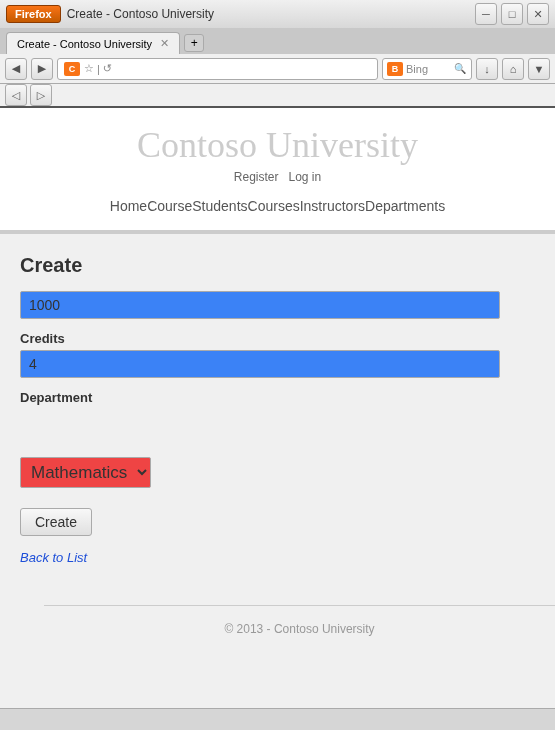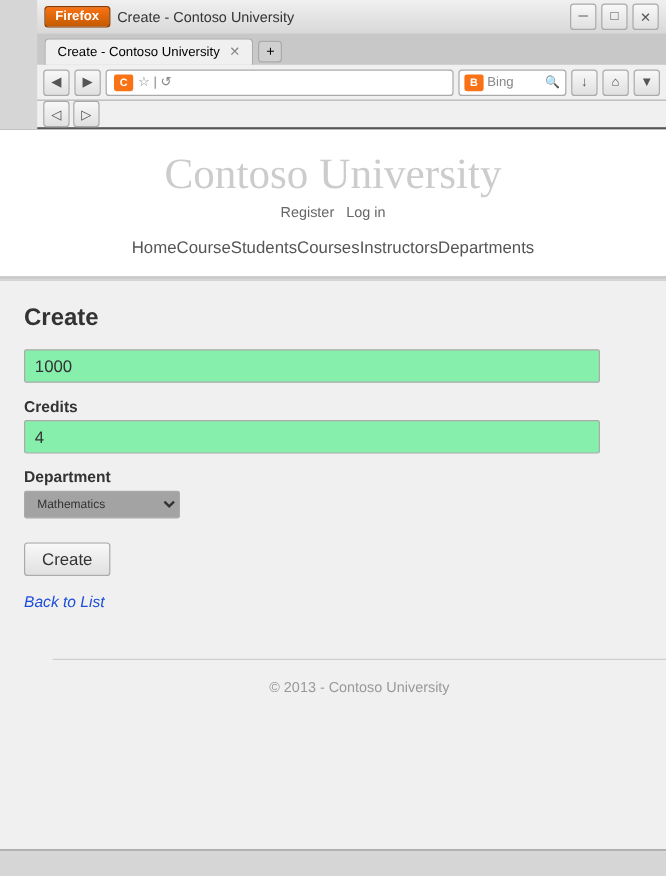--- a/index.html
+++ b/index.html
@@ -10,21 +10,20 @@
       background: #1a1a1a;
       width: 555px;
       height: 730px;
       overflow: hidden;
     }
 
     
     .browser-chrome {
       background: #d6d6d6;
       width: 555px;
-      padding-left: 31px;
     }
 
     .title-bar {
       background: linear-gradient(to bottom, #f0f0f0, #d8d8d8);
       padding: 4px 6px;
       display: flex;
       align-items: center;
       gap: 6px;
       height: 28px;
     }
@@ -274,31 +273,32 @@
     }
 
     .form-input {
       width: 100%;
       max-width: 480px;
       border: 1px solid #aaa;
       border-radius: 2px;
       padding: 5px 8px;
       font-size: 14px;
       color: #333;
-      background: #86efac;
+      background: #3b82f6;
     }
 
     .form-select {
       border: 1px solid #aaa;
       border-radius: 2px;
       padding: 4px 6px;
-      font-size: 10px;
-      color: #333;
-      background: #a3a3a3;
+      font-size: 17px;
+      color: #333;
+      background: #ef4444;
       min-width: 130px;
+      margin-top: 48px;
     }
 
     .create-btn {
       background: linear-gradient(to bottom, #f8f8f8, #e0e0e0);
       border: 1px solid #aaa;
       border-radius: 3px;
       padding: 5px 14px;
       font-size: 14px;
       cursor: pointer;
       color: #333;

